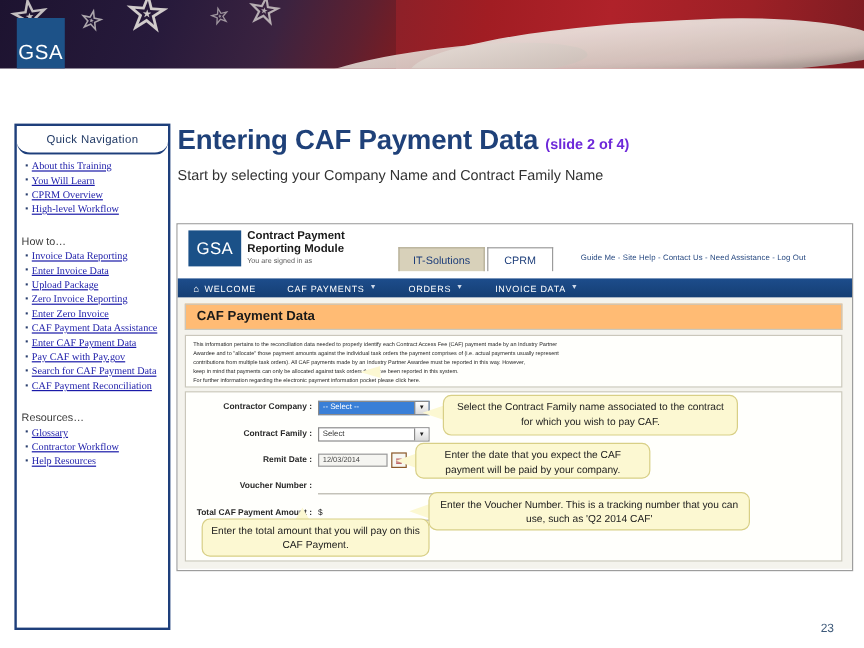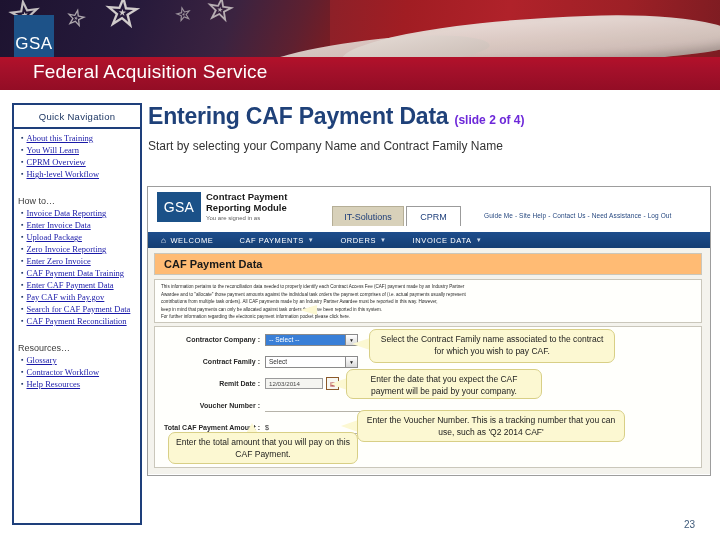--- a/index.html
+++ b/index.html
@@ -64,21 +64,21 @@
   }
 
   
   .sidebar{
     position:absolute;left:12px;top:103px;width:130px;height:422px;
     border:2px solid #1e3f7b;background:#fff;box-sizing:border-box;
   }
   .sb-head{
     height:22px;border-bottom:2px solid #1e3f7b;display:flex;
     align-items:center;justify-content:center;
-    font-size:9.5px;color:#1f3864;letter-spacing:.3px;
+    font-size:9.5px;color:#1f3864;letter-spacing:.3px;border-radius:11px;
   }
   .sb-body{padding:4px 3px 0 3px;}
   .sb-item{
     display:flex;align-items:flex-start;gap:3px;margin:0 0 1px 0;padding:0 0 0 4px;
     font-size:8.5px;line-height:10.5px;font-family:Liberation Serif, serif;
   }
   .sb-bullet{color:#2a3f6e;font-size:7px;line-height:11px;}
   .sb-link{color:#1a1aa8;text-decoration:underline;cursor:pointer;}
   .sb-label{color:#3b3b3b;font-size:9px;margin:8px 0 2px 1px;}
   .sb-spacer{height:7px;}
@@ -219,23 +219,20 @@
     <div class="star s4">✮</div>
     <div class="star s5">✮</div>
     <div class="star s6">✮</div>
     <div class="flag-stripe-white"></div>
     <div class="flag-stripe-white2"></div>
   </div>
   <div class="gsa-logo">
     <span>GSA</span>
   </div>
 
-  <div class="red-bar">
-    <div class="txt">Federal Acquisition Service</div>
-  </div>
 
   <div class="sidebar">
     <div class="sb-head">Quick Navigation</div>
     <div class="sb-body" id="sb-body">
         <div class="sb-item">
           <span class="sb-bullet">▪</span>
           <span class="sb-link">About this Training</span>
         </div>
         <div class="sb-item">
           <span class="sb-bullet">▪</span>
@@ -266,21 +263,21 @@
         <div class="sb-item">
           <span class="sb-bullet">▪</span>
           <span class="sb-link">Zero Invoice Reporting</span>
         </div>
         <div class="sb-item">
           <span class="sb-bullet">▪</span>
           <span class="sb-link">Enter Zero Invoice</span>
         </div>
         <div class="sb-item">
           <span class="sb-bullet">▪</span>
-          <span class="sb-link">CAF Payment Data Training</span>
+          <span class="sb-link">CAF Payment Data Assistance</span>
         </div>
         <div class="sb-item">
           <span class="sb-bullet">▪</span>
           <span class="sb-link">Enter CAF Payment Data</span>
         </div>
         <div class="sb-item">
           <span class="sb-bullet">▪</span>
           <span class="sb-link">Pay CAF with Pay.gov</span>
         </div>
         <div class="sb-item">

